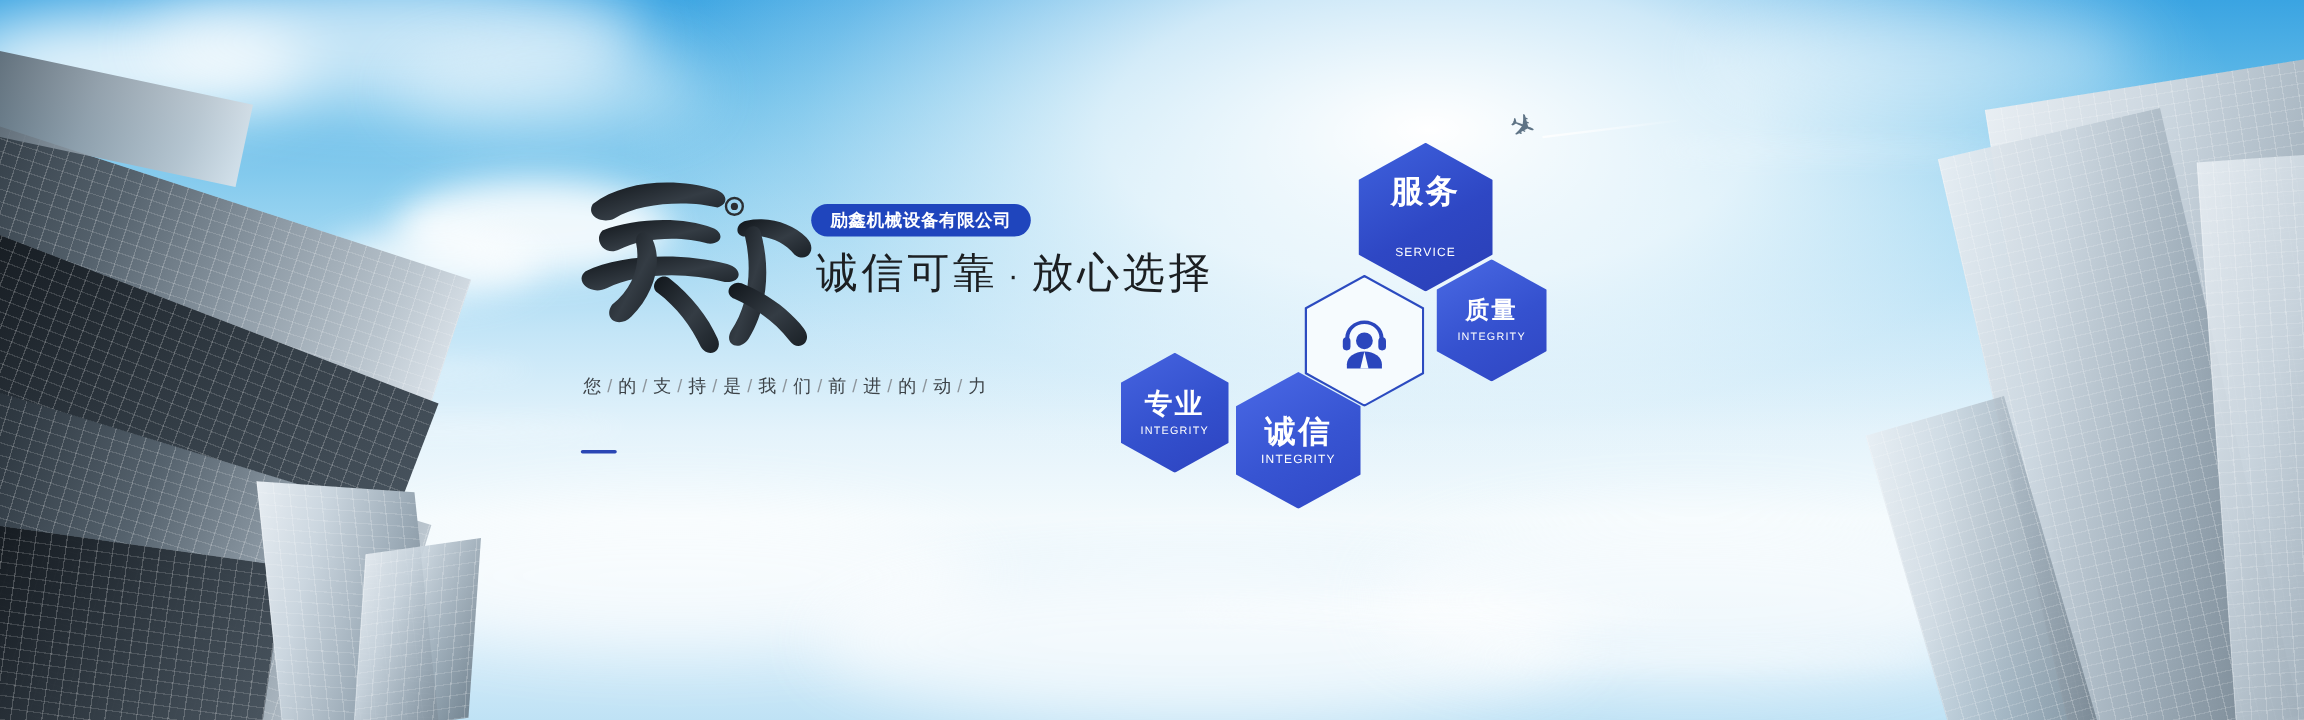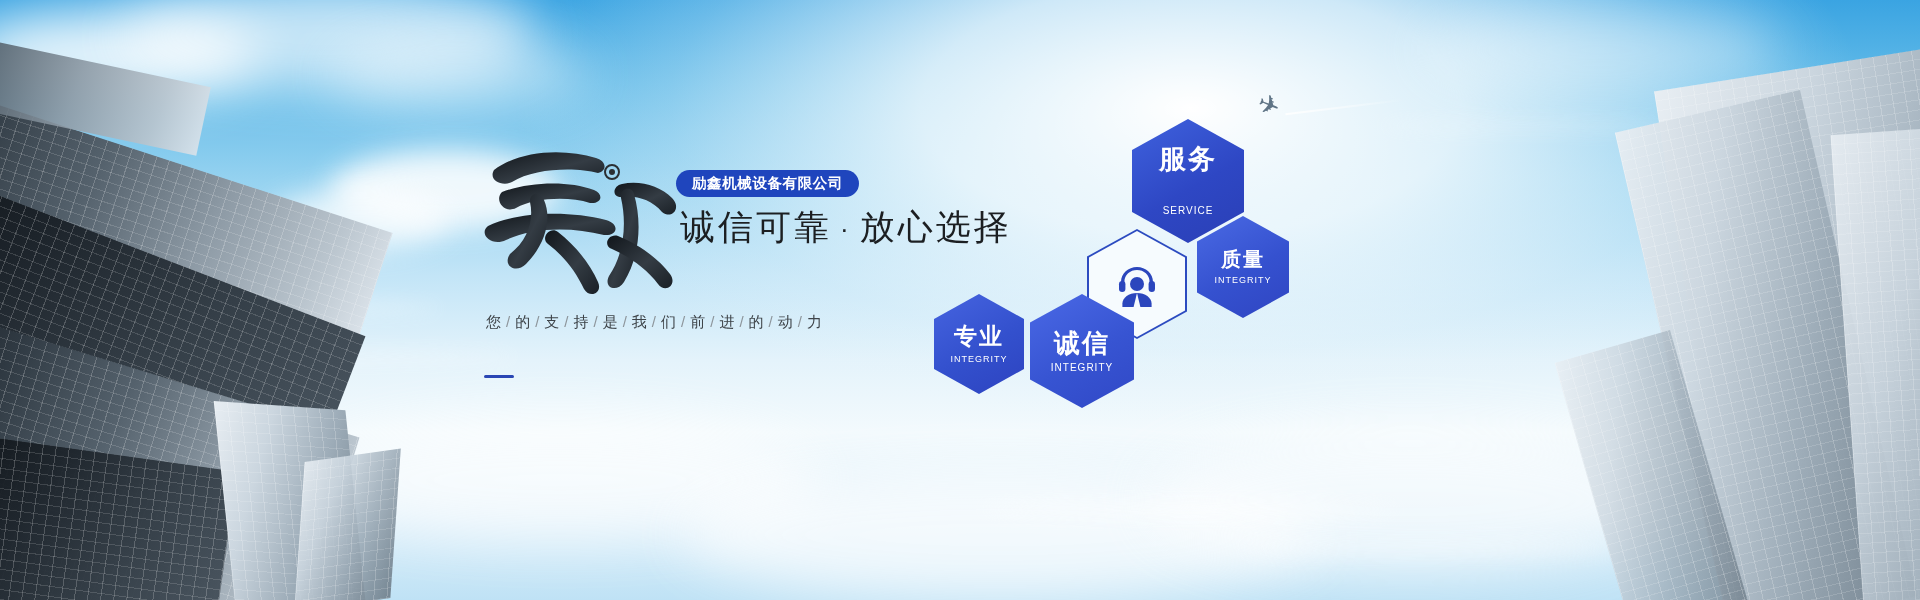--- a/index.html
+++ b/index.html
@@ -180,18 +180,18 @@
       </g>
       <path d="M27 36l-3.4 14h6.8L27 36z" fill="#f6fbfe"></path>
     </svg>
   </div>
 
   <div class="hex" style="left:934px;top:294px;width:90px;height:100px;background:linear-gradient(150deg,#4664e0 0%,#3350cd 55%,#2d43c0 100%);">
     <div class="cn" style="font-size:23px;">专业</div>
     <div class="en" style="font-size:9px;">INTEGRITY</div>
   </div>
 
-  <div class="hex" style="left:1030px;top:294px;width:104px;height:114px;background:linear-gradient(150deg,#4a69e6 0%,#3754d2 55%,#3048c6 100%);">
+  <div class="hex" style="left:1030px;top:310px;width:104px;height:114px;background:linear-gradient(150deg,#4a69e6 0%,#3754d2 55%,#3048c6 100%);">
     <div class="cn" style="font-size:26px;">诚信</div>
     <div class="en" style="font-size:10px;">INTEGRITY</div>
   </div>
 
 </div>
 
 </body></html>

